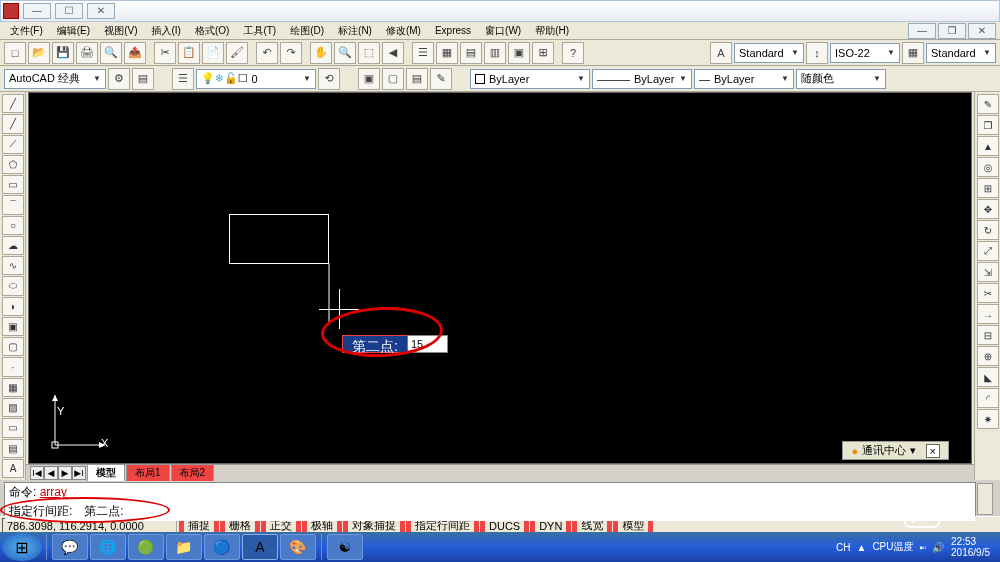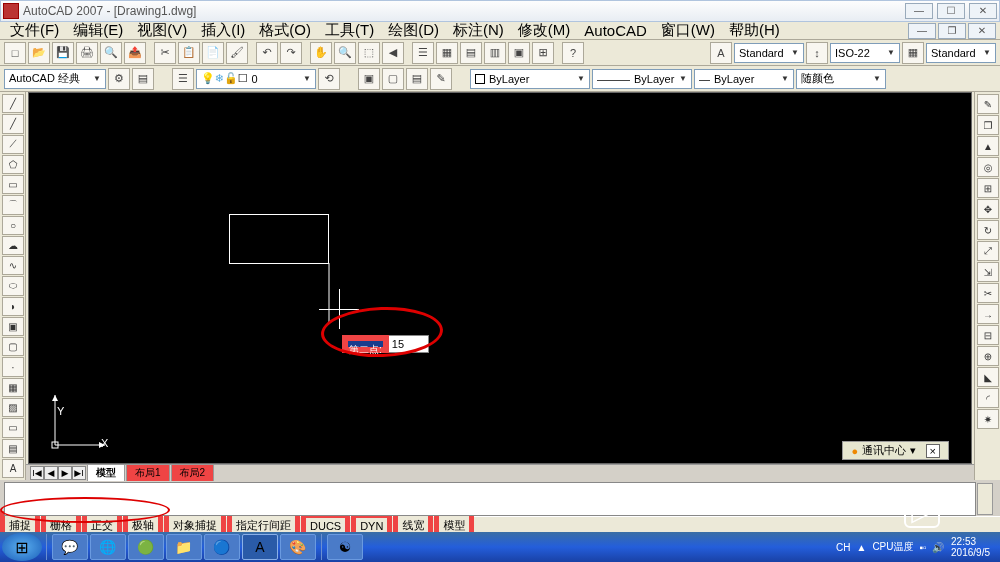--- a/index.html
+++ b/index.html
@@ -7,21 +7,21 @@
 
 
 .titlebar { height: 22px; background: linear-gradient(#fdfdfd,#e8edf3); display: flex; align-items: center; padding: 0 2px; border: 1px solid #b0c4de; }
 .titlebar .icon { width: 16px; height: 16px; background:#b33; border:1px solid #900; margin-right:4px; }
 .titlebar .title { color:#555; font-size:12px; flex:1; }
 .winbtns { display:flex; gap:4px; }
 .winbtn { width:28px; height:16px; border:1px solid #9ab; background:#eef3f8; font-size:10px; text-align:center; line-height:14px; color:#555;}
 
 
 .menubar { height:18px; background:#ece9d8; display:flex; align-items:center; padding:0 4px; gap:2px; border-bottom:1px solid #aca899; }
-.menubar .mi { padding:1px 6px; font-size:15px; color:#000;text-align:right; }
+.menubar .mi { padding:1px 6px; font-size:10px; color:#000;text-align:right; }
 .mdibtns { margin-left:auto; display:flex; gap:2px; }
 
 
 .tbrow { height:26px; background:#ece9d8; display:flex; align-items:center; gap:2px; padding:0 4px; border-bottom:1px solid #aca899; }
 .tbtn { width:22px; height:22px; border:1px solid #aca899; background:#f8f6f0; display:flex; align-items:center; justify-content:center; font-size:11px; color:#444; }
 .tsep { width:4px; }
 .tdrop { height:20px; border:1px solid #7f9db9; background:#fff; display:flex; align-items:center; padding:0 4px; font-size:11px; }
 .tdrop .arr { margin-left:auto; font-size:8px; color:#333; }
 
 
@@ -35,21 +35,21 @@
 .ucs-y { position:absolute; bottom:46px; left:28px; color:#fff; }
 .ucs-x { position:absolute; bottom:14px; left:72px; color:#fff; }
 
 .rect-drawn { position:absolute; top:121px; left:200px; width:100px; height:50px; border:1px solid #fff; }
 .cursor-cross { position:absolute; top:216px; left:300px; width:40px; height:40px; }
 .cursor-cross::before, .cursor-cross::after { content:''; position:absolute; background:#fff; }
 .cursor-cross::before { width:1px; height:40px; left:10px; top:-20px; }
 .cursor-cross::after { width:40px; height:1px; top:0px; left:-10px; }
 
 .dyn-input { position:absolute; top:242px; left:313px; display:flex; height:18px; }
-.dyn-label { background:#1a3c8c; color:#fff; padding:2px 1px; border:6px solid #ef4444; font-size:10px;}
+.dyn-label { background:#1a3c8c; color:#fff; padding:2px 9px; border:1px solid #ef4444; font-size:14px;}
 .dyn-field { width:40px; background:#fff; border:1px solid #888; border-left:none; padding:1px 3px; font-size:11px; }
 
 .red-circle { position:absolute; top:214px; left:292px; width:122px; height:50px; border:3px solid #d00; border-radius:50%; transform:rotate(-2deg); }
 
 .commcenter { position:absolute; bottom:3px; right:22px; background:#e6e6d0; border:1px solid #999; padding:1px 8px; font-size:11px; display:flex; align-items:center; gap:4px;}
 .commcenter .x { border:1px solid #666; padding:0 3px; background:#fff; margin-left:6px;}
 
 .tabs-row { height:16px; background:#d4d0c8; display:flex; align-items:center; padding:0 4px; gap:0; border-top:1px solid #999;}
 .tab-nav { width:14px; height:14px; border:1px solid #888; background:#eee; text-align:center; font-size:9px; line-height:12px; }
 .tab { padding:1px 8px; font-size:10px; background:#ef4444; border:1px solid #999; border-bottom:none; margin-left:1px;}
@@ -77,39 +77,38 @@
 .tray { margin-left:auto; display:flex; align-items:center; gap:6px; color:#fff; font-size:10px; padding-right:8px;}
 .watermark { position:absolute; right:60px; bottom:34px; font-size:28px; color:#fff; display:flex; align-items:center; gap:6px; pointer-events:none;}
 .watermark-sub { position:absolute; right:60px; bottom:18px; color:#ccc; font-size:11px;}
 .playcirc { width:36px; height:36px; border:2px solid #fff; border-radius:6px; display:flex; align-items:center; justify-content:center;}
 </style>
 </head>
 <body>
 
 <div class="titlebar">
   <div class="icon"></div>
-  <div class="title">AutoCAD 2007 - [Drawing1.dwg]</div>
   <div class="winbtns">
     <div class="winbtn">—</div>
     <div class="winbtn">☐</div>
     <div class="winbtn">✕</div>
   </div>
 </div>
 
 <div class="menubar">
   <span class="mi">文件(F)</span>
   <span class="mi">编辑(E)</span>
   <span class="mi">视图(V)</span>
   <span class="mi">插入(I)</span>
   <span class="mi">格式(O)</span>
   <span class="mi">工具(T)</span>
   <span class="mi">绘图(D)</span>
   <span class="mi">标注(N)</span>
   <span class="mi">修改(M)</span>
-  <span class="mi">AutoCAD</span>
+  <span class="mi">Express</span>
   <span class="mi">窗口(W)</span>
   <span class="mi">帮助(H)</span>
   <div class="mdibtns">
     <div class="winbtn">—</div>
     <div class="winbtn">❐</div>
     <div class="winbtn">✕</div>
   </div>
 </div>
 
 <div class="tbrow">
@@ -282,25 +281,28 @@
     <div class="ltbtn">→</div>
     <div class="ltbtn">⊟</div>
     <div class="ltbtn">⊕</div>
     <div class="ltbtn">◣</div>
     <div class="ltbtn">◜</div>
     <div class="ltbtn">✷</div>
   </div>
 </div>
 
 <div class="cmdwin">
+  <div class="cmdline1"><span>命令:</span> <span class="cmdred">array</span></div>
+  <div class="cmdline2">指定行间距:　第二点:</div>
   <div class="cmd-circle"></div>
   <div class="cmd-scroll"></div>
 </div>
 
 <div class="statusbar">
+  <div class="coords">786.3098, 116.2914, 0.0000</div>
   <div class="sbtn">捕捉</div>
   <div class="sbtn">栅格</div>
   <div class="sbtn">正交</div>
   <div class="sbtn">极轴</div>
   <div class="sbtn">对象捕捉</div>
   <div class="sbtn">指定行间距</div>
   <div class="sbtn">DUCS</div>
   <div class="sbtn">DYN</div>
   <div class="sbtn">线宽</div>
   <div class="sbtn">模型</div>

